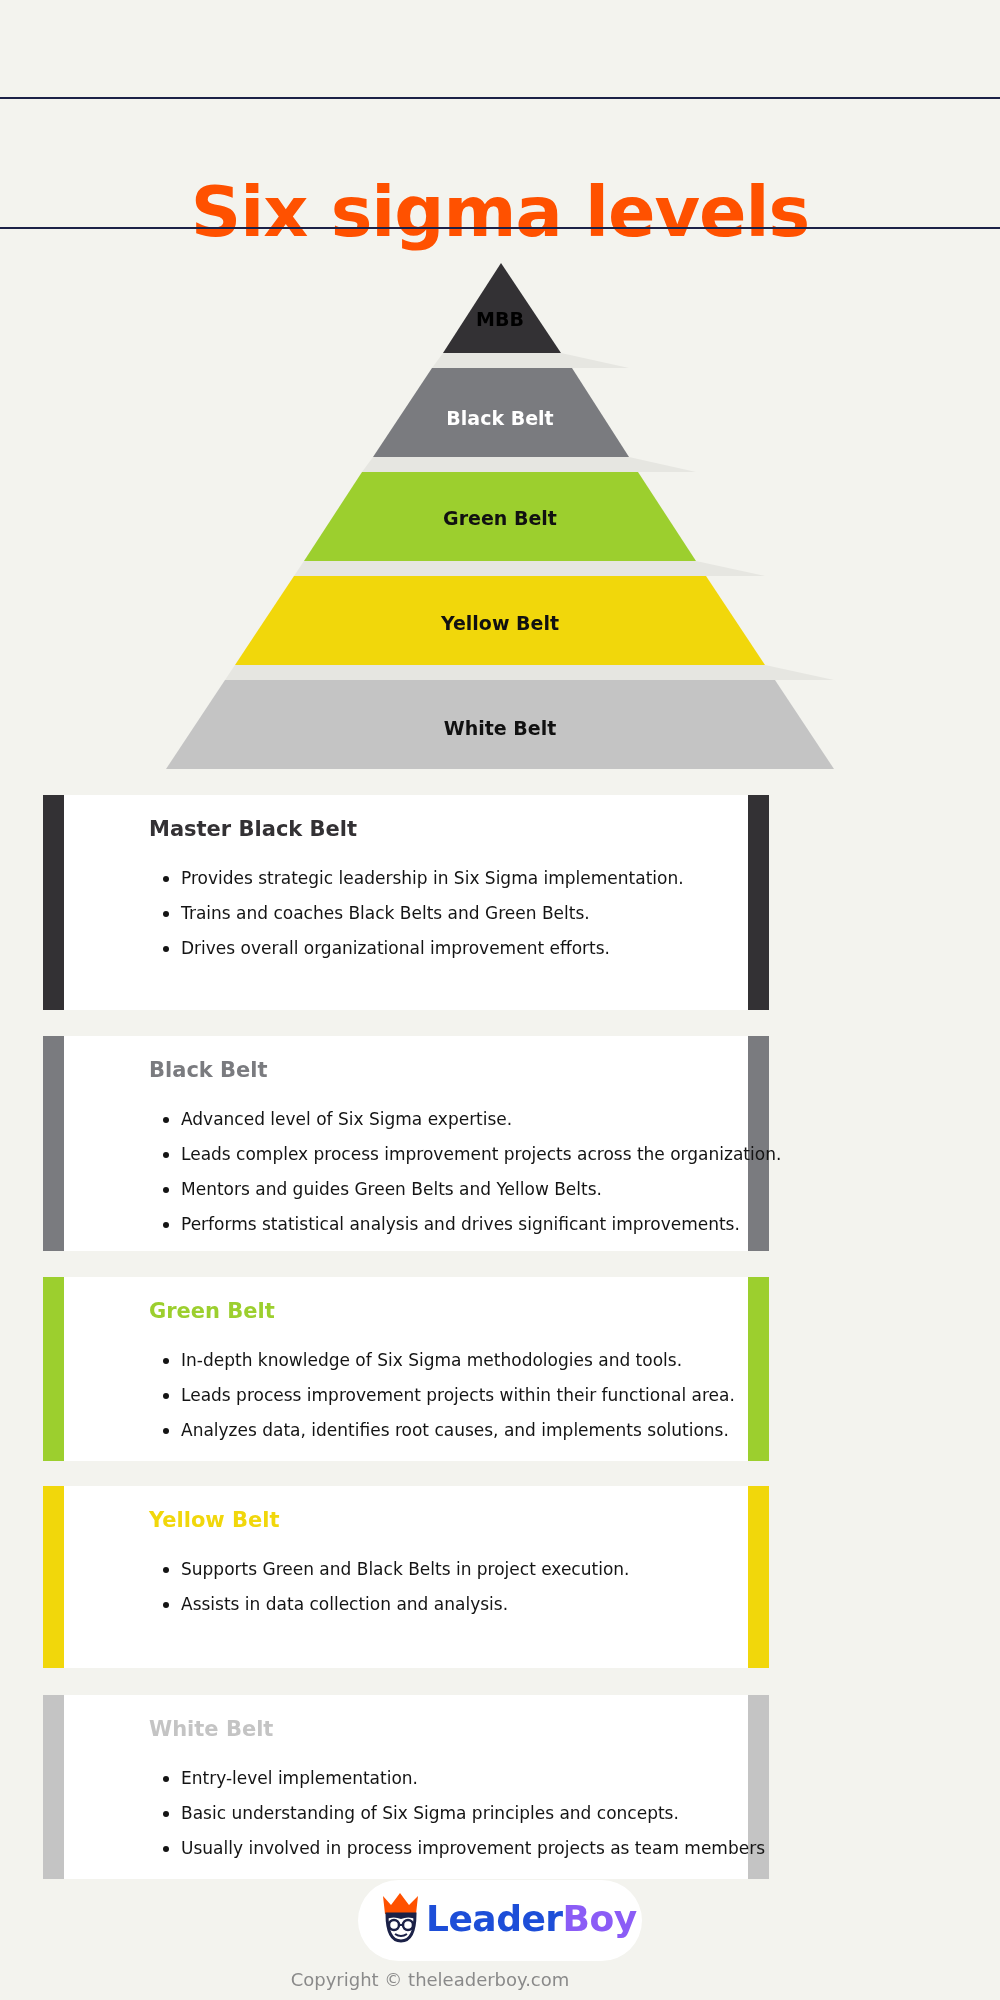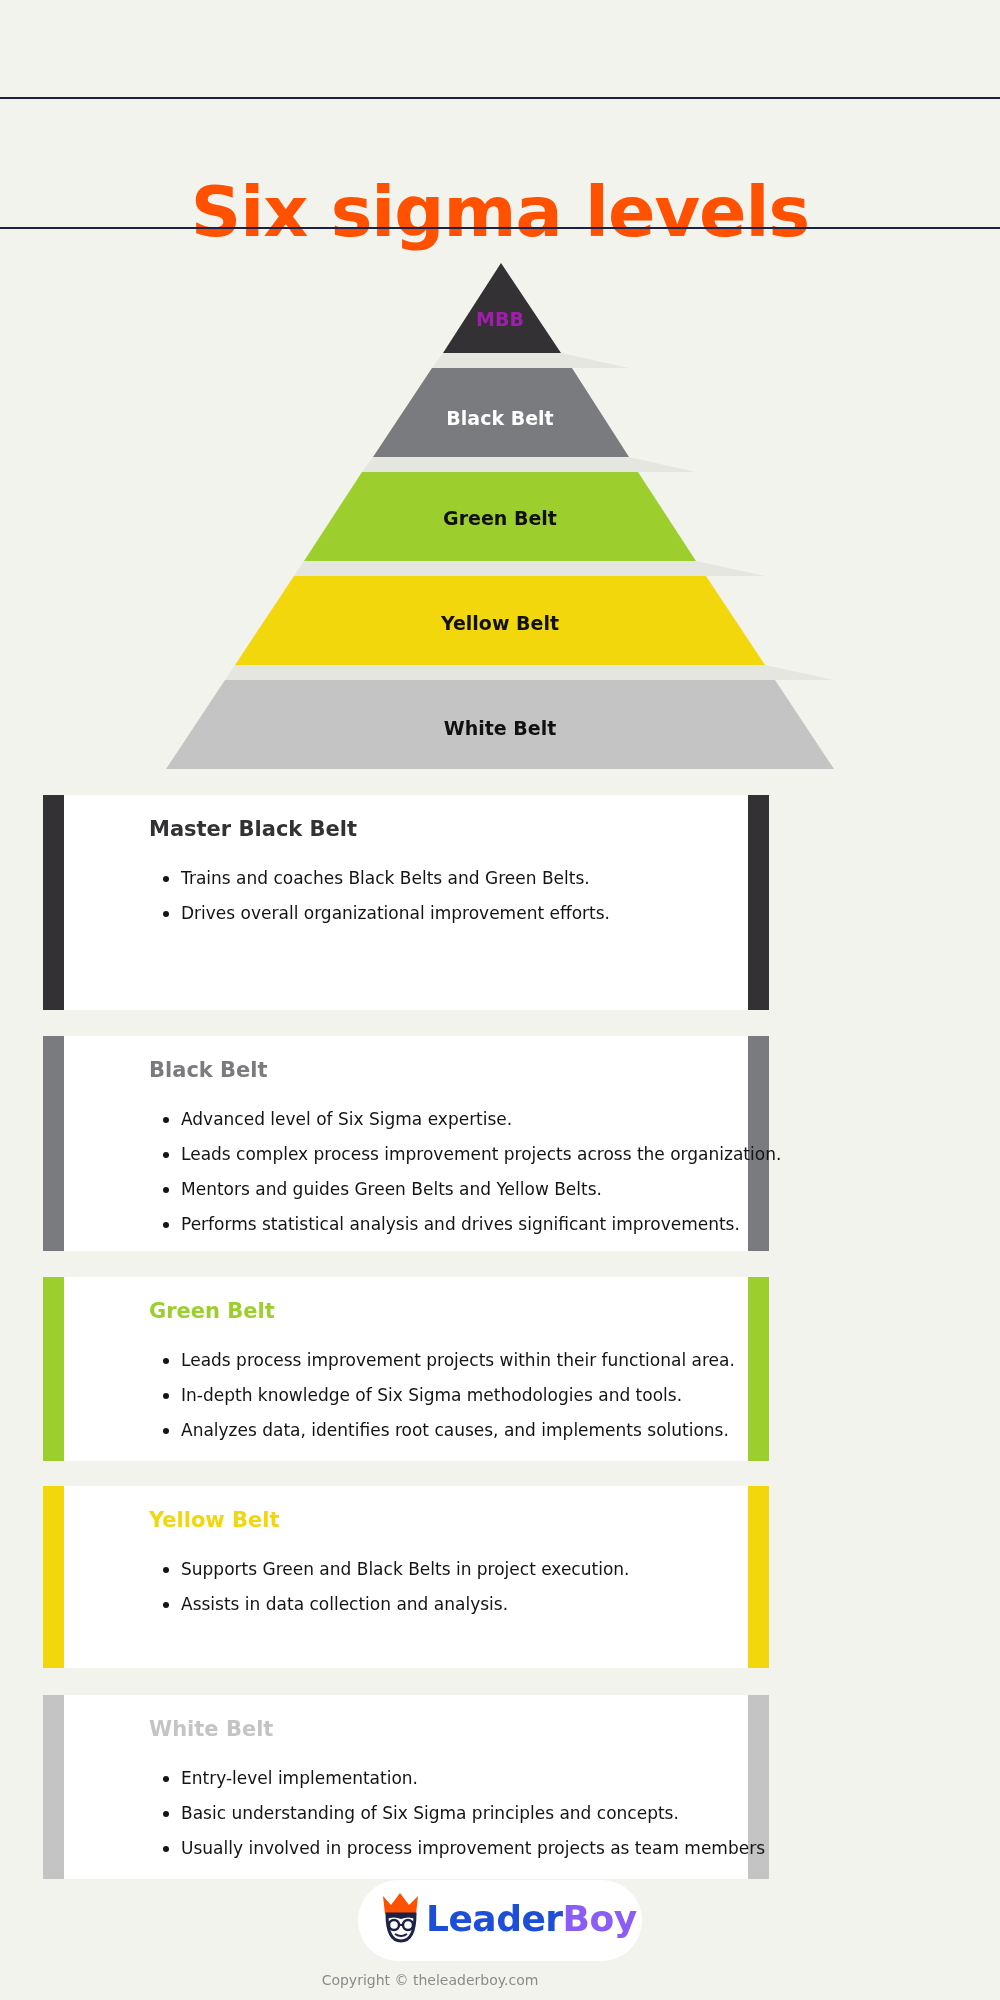--- a/index.html
+++ b/index.html
@@ -47,21 +47,21 @@
     position: absolute; left: 358px; top: 1880px; width: 284px; height: 81px;
     background: #ffffff; border-radius: 41px;
   }
   .logo-icon { position: absolute; left: 22px; top: 12px; width: 42px; height: 52px; }
   .logo-text {
     position: absolute; left: 68px; top: 16px; font-size: 36px; line-height: 46px;
     font-weight: bold; letter-spacing: -0.5px;
   }
   .copyright {
     position: absolute; left: 0; width: 860px; top: 1968px; text-align: center;
-    font-size: 14px; line-height: 24px; color: #8a8a8a;
+    font-size: 18px; line-height: 24px; color: #8a8a8a;
   }
 </style>
 </head>
 <body>
 
 <div class="hline" style="top:97px;"></div>
 <h1 class="title">Six sigma levels</h1>
 <div class="hline" style="top:227px;"></div>
 
 <svg class="pyramid" viewBox="0 0 1000 800" width="1000" height="800">
@@ -70,31 +70,32 @@
   <polygon points="373,457 629,457 696,472 362,472" fill="#e6e6e1"></polygon>
   <polygon points="304,561 696,561 765,576 294,576" fill="#e6e6e1"></polygon>
   <polygon points="235,665 765,665 834,680 225,680" fill="#e6e6e1"></polygon>
 
   <polygon points="501,263 561,353 443,353" fill="#333134"></polygon>
   <polygon points="432,368 572,368 629,457 373,457" fill="#7a7b7f"></polygon>
   <polygon points="362,472 638,472 696,561 304,561" fill="#9ccf2e"></polygon>
   <polygon points="294,576 706,576 765,665 235,665" fill="#f1d70b"></polygon>
   <polygon points="225,680 775,680 834,769 166,769" fill="#c4c4c4"></polygon>
 </svg>
-<div class="tier-label" style="top:307px;color:#a21caf;">MBB</div>
+<div class="tier-label" style="top:307px;color:#000000;">MBB</div>
 <div class="tier-label" style="top:406px;color:#ffffff;">Black Belt</div>
 <div class="tier-label" style="top:506px;color:#111111;">Green Belt</div>
 <div class="tier-label" style="top:611px;color:#111111;">Yellow Belt</div>
 <div class="tier-label" style="top:716px;color:#111111;">White Belt</div>
 
 <section class="card" style="top:795px;height:215px;">
   <div class="bar-left" style="background:#333134;"></div>
   <div class="bar-right" style="background:#333134;"></div>
   <h2 style="color:#333134;">Master Black Belt</h2>
   <ul>
+    <li>Provides strategic leadership in Six Sigma implementation.</li>
     <li>Trains and coaches Black Belts and Green Belts.</li>
     <li>Drives overall organizational improvement efforts.</li>
   </ul>
 </section>
 
 <section class="card" style="top:1036px;height:215px;">
   <div class="bar-left" style="background:#7a7b7f;"></div>
   <div class="bar-right" style="background:#7a7b7f;"></div>
   <h2 style="color:#7a7b7f;">Black Belt</h2>
   <ul>
@@ -103,22 +104,22 @@
     <li>Mentors and guides Green Belts and Yellow Belts.</li>
     <li>Performs statistical analysis and drives significant improvements.</li>
   </ul>
 </section>
 
 <section class="card" style="top:1277px;height:184px;">
   <div class="bar-left" style="background:#9ccf2e;"></div>
   <div class="bar-right" style="background:#9ccf2e;"></div>
   <h2 style="color:#9ccf2e;">Green Belt</h2>
   <ul>
+    <li>In-depth knowledge of Six Sigma methodologies and tools.</li>
     <li>Leads process improvement projects within their functional area.</li>
-    <li>In-depth knowledge of Six Sigma methodologies and tools.</li>
     <li>Analyzes data, identifies root causes, and implements solutions.</li>
   </ul>
 </section>
 
 <section class="card" style="top:1486px;height:182px;">
   <div class="bar-left" style="background:#f1d70b;"></div>
   <div class="bar-right" style="background:#f1d70b;"></div>
   <h2 style="color:#f1d70b;">Yellow Belt</h2>
   <ul>
     <li>Supports Green and Black Belts in project execution.</li>

